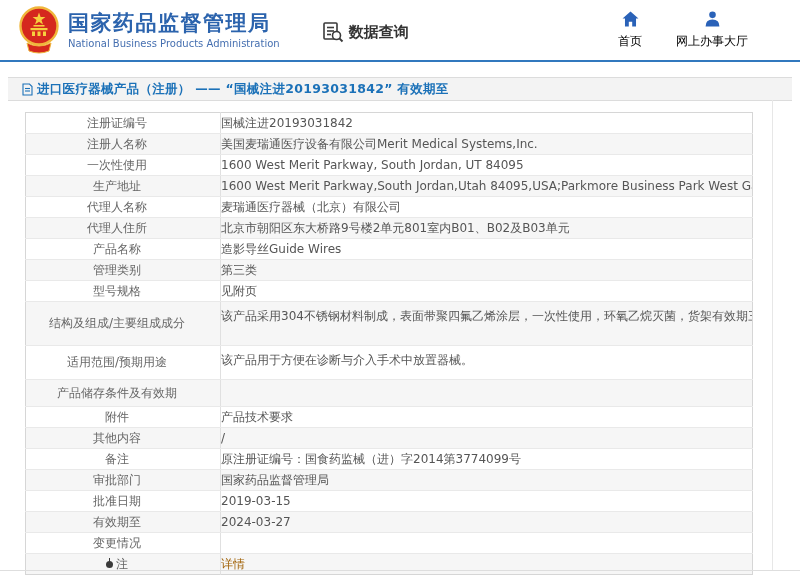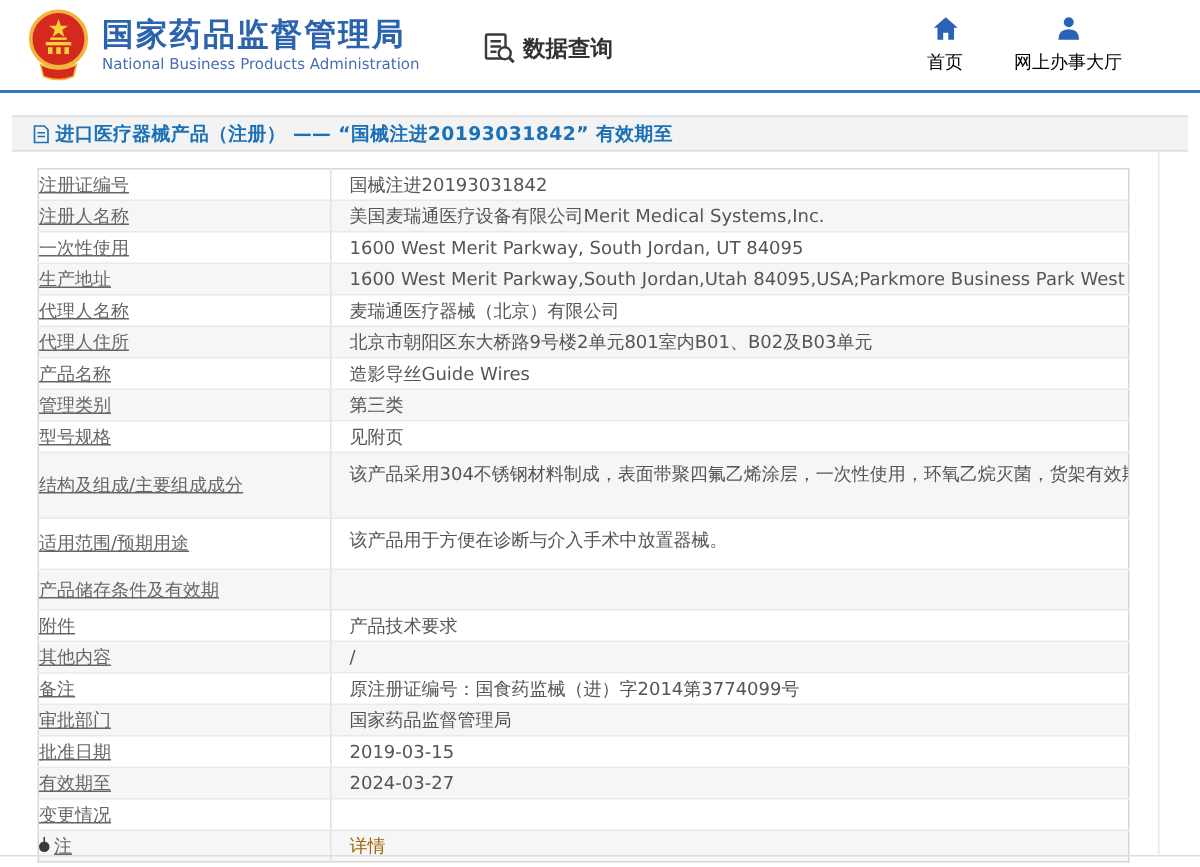--- a/index.html
+++ b/index.html
@@ -29,23 +29,23 @@
   .strip-text { color:#1b71b8; font-size:12.5px; font-weight:600; letter-spacing:0.3px; }
 
   
   .table-zone { position:relative; }
   .info-table { border-collapse:collapse; margin:11px 0 0 25px; width:728px;
                 border:1px solid #d6d6d6; table-layout:fixed; }
   .info-table tr { height:21px; }
   .info-table tr.alt { background:#f6f6f6; }
   .info-table td { border-bottom:1px solid #e9e9e9; font-size:12px; vertical-align:middle; }
   .info-table tr:last-child td { border-bottom:none; }
-  .label-cell { width:195px; text-align:left; padding-right:12px; color:#666;
-                border-right:1px solid #e0e0e0;text-decoration:underline; }
-  .value-cell { padding-left:12px; color:#555; overflow:hidden; white-space:nowrap; }
+  .label-cell { width:195px; text-align:center; padding-right:12px; color:#666;
+                border-right:1px solid #e0e0e0; }
+  .value-cell { color:#555; overflow:hidden; white-space:nowrap; }
   .value-cell.top { vertical-align:top; padding-top:6px; }
   .detail-link { color:#a16207; text-decoration:none;margin-top:28px; }
   .pin-icon { display:inline-block; width:7px; height:7px; border-radius:50%; background:#3a3a3a;
               position:relative; margin-right:3px; }
   .pin-icon::after { content:""; position:absolute; left:2.6px; top:-3px; width:1.6px; height:4px; background:#3a3a3a; }
 
   
   .v-line { position:absolute; left:772px; top:100px; width:1px; height:470px; background:#e7e7e7; }
   .h-line { position:absolute; left:0; top:570px; width:800px; height:1px; background:#dedede; }
   .page-wrap { position:relative; width:800px; height:515px; }

